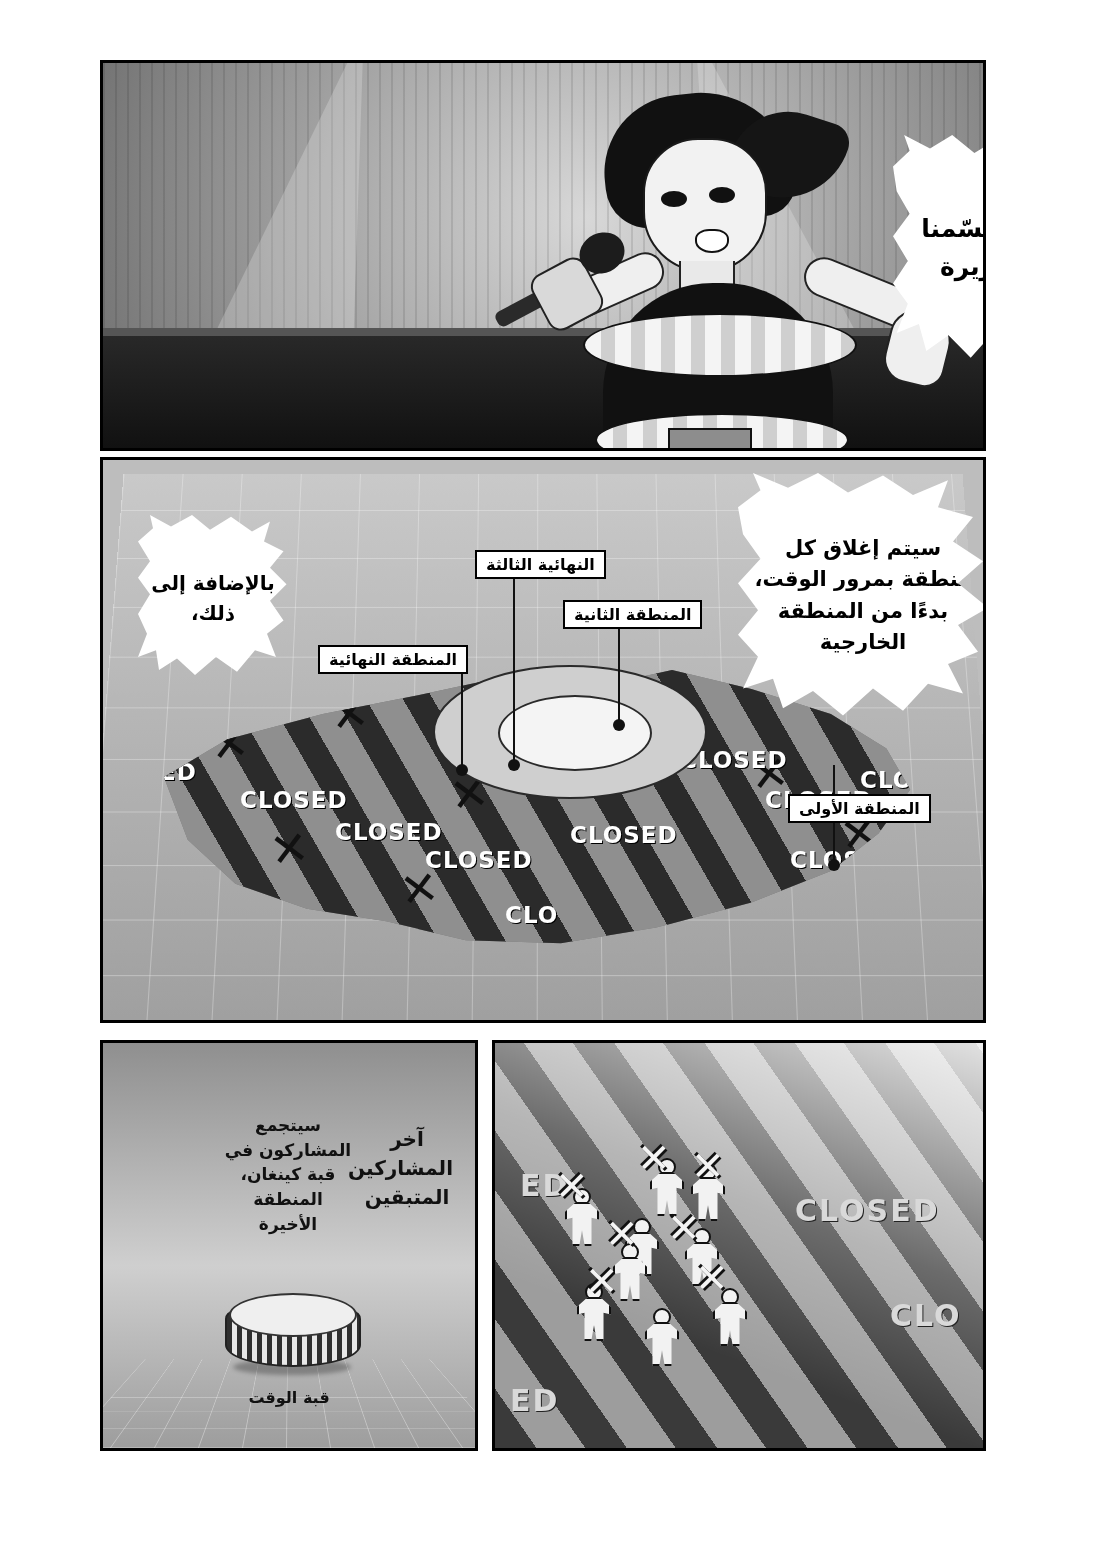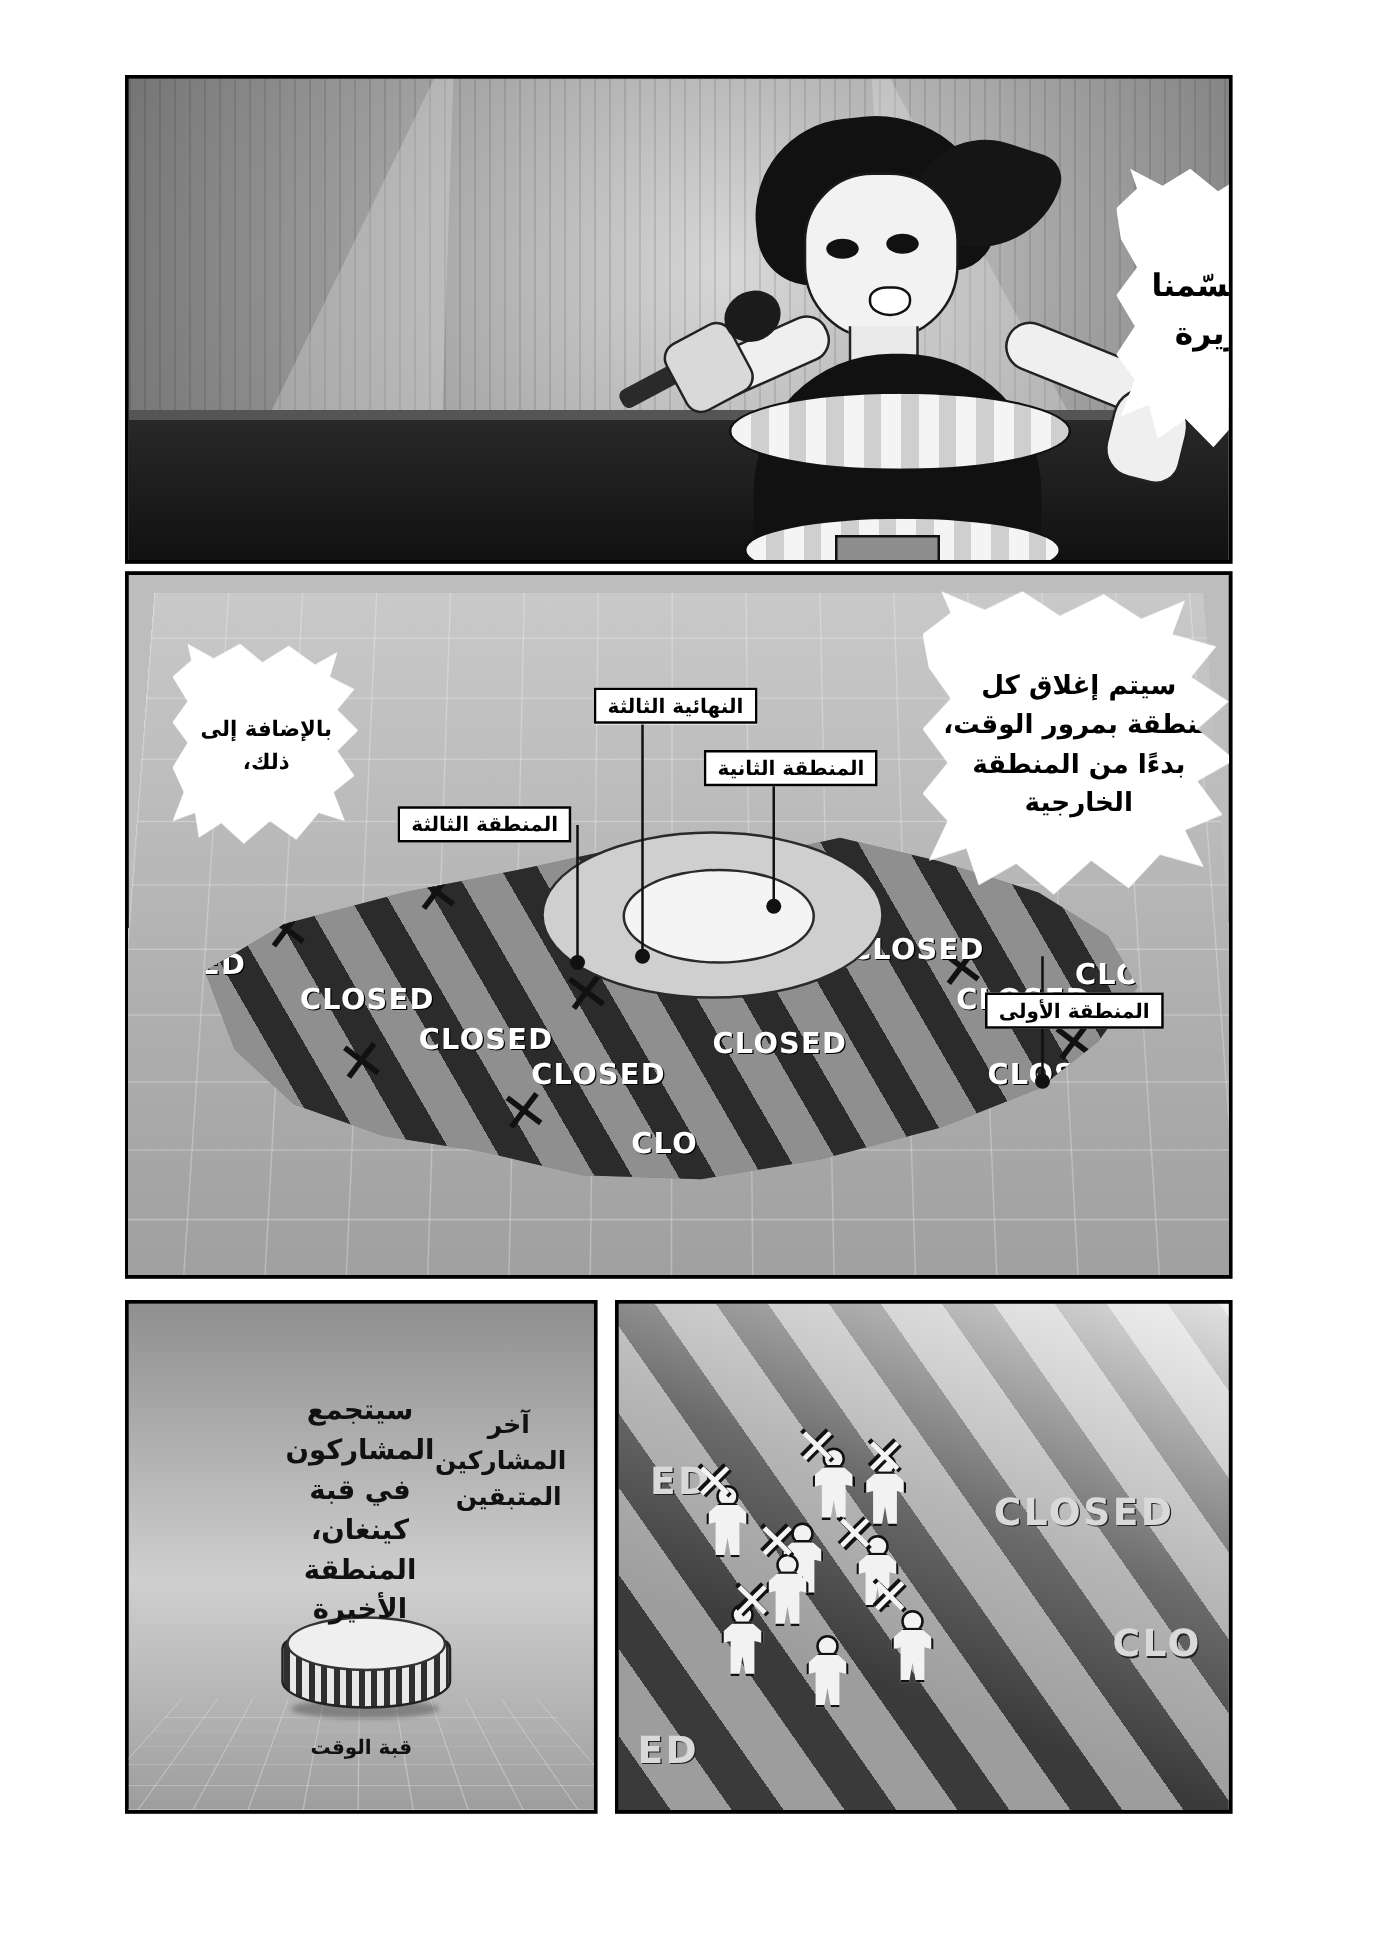--- a/index.html
+++ b/index.html
@@ -80,37 +80,37 @@
 
   .pin{position:absolute;width:2px;background:#111;}
   .pin .dot{position:absolute;left:-5px;bottom:-6px;width:12px;height:12px;background:#111;border-radius:50%;}
   .tag{position:absolute;background:#fff;border:2px solid #000;padding:3px 9px;font-size:16px;direction:rtl;white-space:nowrap;font-weight:700;}
 
   #bubble3{left:735px;top:470px;width:250px;height:245px;z-index:6;
      clip-path:polygon(0% 14%,9% 7%,6% 0%,20% 6%,32% 0%,44% 8%,58% 1%,70% 9%,84% 3%,80% 14%,94% 18%,86% 28%,98% 36%,88% 45%,100% 55%,88% 62%,96% 73%,84% 78%,90% 90%,76% 86%,66% 97%,54% 88%,42% 99%,30% 89%,18% 96%,14% 84%,2% 88%,8% 75%,0% 66%,8% 56%,0% 45%,9% 35%,2% 25%);
      font-size:21px;position:absolute;}
   #bubble4{left:135px;top:528px;width:150px;height:165px;z-index:6;
      clip-path:polygon(0% 16%,10% 8%,8% 0%,22% 7%,36% 0%,48% 9%,62% 1%,76% 10%,88% 4%,84% 16%,97% 22%,88% 32%,99% 42%,88% 52%,97% 64%,86% 72%,92% 86%,78% 82%,66% 95%,52% 86%,38% 97%,26% 87%,14% 94%,12% 82%,0% 86%,6% 72%,0% 60%,8% 48%,0% 38%,8% 28%);
-     font-size:17px;position:absolute;}
+     font-size:20px;position:absolute;}
 
   
   #panel3{left:100px;top:1040px;width:372px;height:405px;background:#b5b5b5;}
   .p3-bg{position:absolute;inset:0;background:linear-gradient(180deg,#8f8f8f 0%,#cfcfcf 55%,#9d9d9d 100%);}
   .p3-grid{position:absolute;left:-10%;right:-10%;bottom:0;height:55%;
      background:
        repeating-linear-gradient(90deg, rgba(255,255,255,.35) 0 1px, rgba(0,0,0,0) 1px 44px),
        repeating-linear-gradient(0deg, rgba(255,255,255,.30) 0 1px, rgba(0,0,0,0) 1px 34px);
      transform:perspective(320px) rotateX(52deg);transform-origin:bottom center;}
   .dome{position:absolute;left:118px;top:250px;width:140px;height:78px;}
   .dome-top{position:absolute;left:8px;top:0;width:124px;height:40px;background:#efefef;border:2px solid #333;border-radius:50%;}
   .dome-body{position:absolute;left:4px;top:18px;width:132px;height:52px;background:repeating-linear-gradient(90deg,#2f2f2f 0 5px,#e8e8e8 5px 10px);border:2px solid #222;border-radius:8px 8px 50% 50%/8px 8px 22px 22px;}
   .dome-shadow{position:absolute;left:12px;top:66px;width:118px;height:16px;background:rgba(0,0,0,.28);border-radius:50%;filter:blur(2px);}
   .dome-label{position:absolute;left:0;right:0;top:345px;text-align:center;font-size:16px;direction:rtl;color:#111;font-weight:700;}
   .p3-text{position:absolute;direction:rtl;text-align:center;color:#111;font-weight:700;line-height:1.45;}
-  #p3text1{left:120px;top:70px;width:130px;font-size:22px;}
+  #p3text1{left:120px;top:70px;width:130px;font-size:17px;}
   #p3text2{left:258px;top:82px;width:92px;font-size:20px;}
 
   
   #panel4{left:492px;top:1040px;width:488px;height:405px;background:#a8a8a8;}
   .p4-bg{position:absolute;inset:0;background:
       repeating-linear-gradient(55deg,#3a3a3a 0 34px,#9d9d9d 34px 74px);}
   .p4-fade{position:absolute;inset:0;background:linear-gradient(200deg,rgba(255,255,255,.85) 0%,rgba(255,255,255,.25) 42%,rgba(255,255,255,0) 70%);}
   .p4-closed{position:absolute;color:#d9d9d9;font-weight:700;font-size:30px;letter-spacing:2px;text-shadow:1px 1px 0 #222;}
   .person{position:absolute;width:30px;height:54px;}
   .person .head{position:absolute;left:8px;top:0;width:14px;height:14px;background:#f2f2f2;border:2px solid #111;border-radius:50%;}
@@ -192,21 +192,21 @@
     <div class="tag" style="left:372px;top:90px;">النهائية الثالثة</div>
 
     <div class="pin" style="left:515px;top:155px;height:110px;">
         <span class="dot"></span>
       </div>
     <div class="tag" style="left:460px;top:140px;">المنطقة الثانية</div>
 
     <div class="pin" style="left:358px;top:200px;height:110px;">
         <span class="dot"></span>
       </div>
-    <div class="tag" style="left:215px;top:185px;">المنطقة الثالثة</div>
+    <div class="tag" style="left:215px;top:185px;">المنطقة النهائية</div>
 
     <div class="pin" style="left:730px;top:305px;height:100px;">
         <span class="dot"></span>
       </div>
     <div class="tag" style="left:685px;top:290px;margin-top:44px;">المنطقة الأولى</div>
 
     <div class="burst" id="bubble3" style="left:635px;top:13px;">
       <div class="inner">سيتم إغلاق كل منطقة بمرور الوقت، بدءًا من المنطقة الخارجية</div>
     </div>
 

